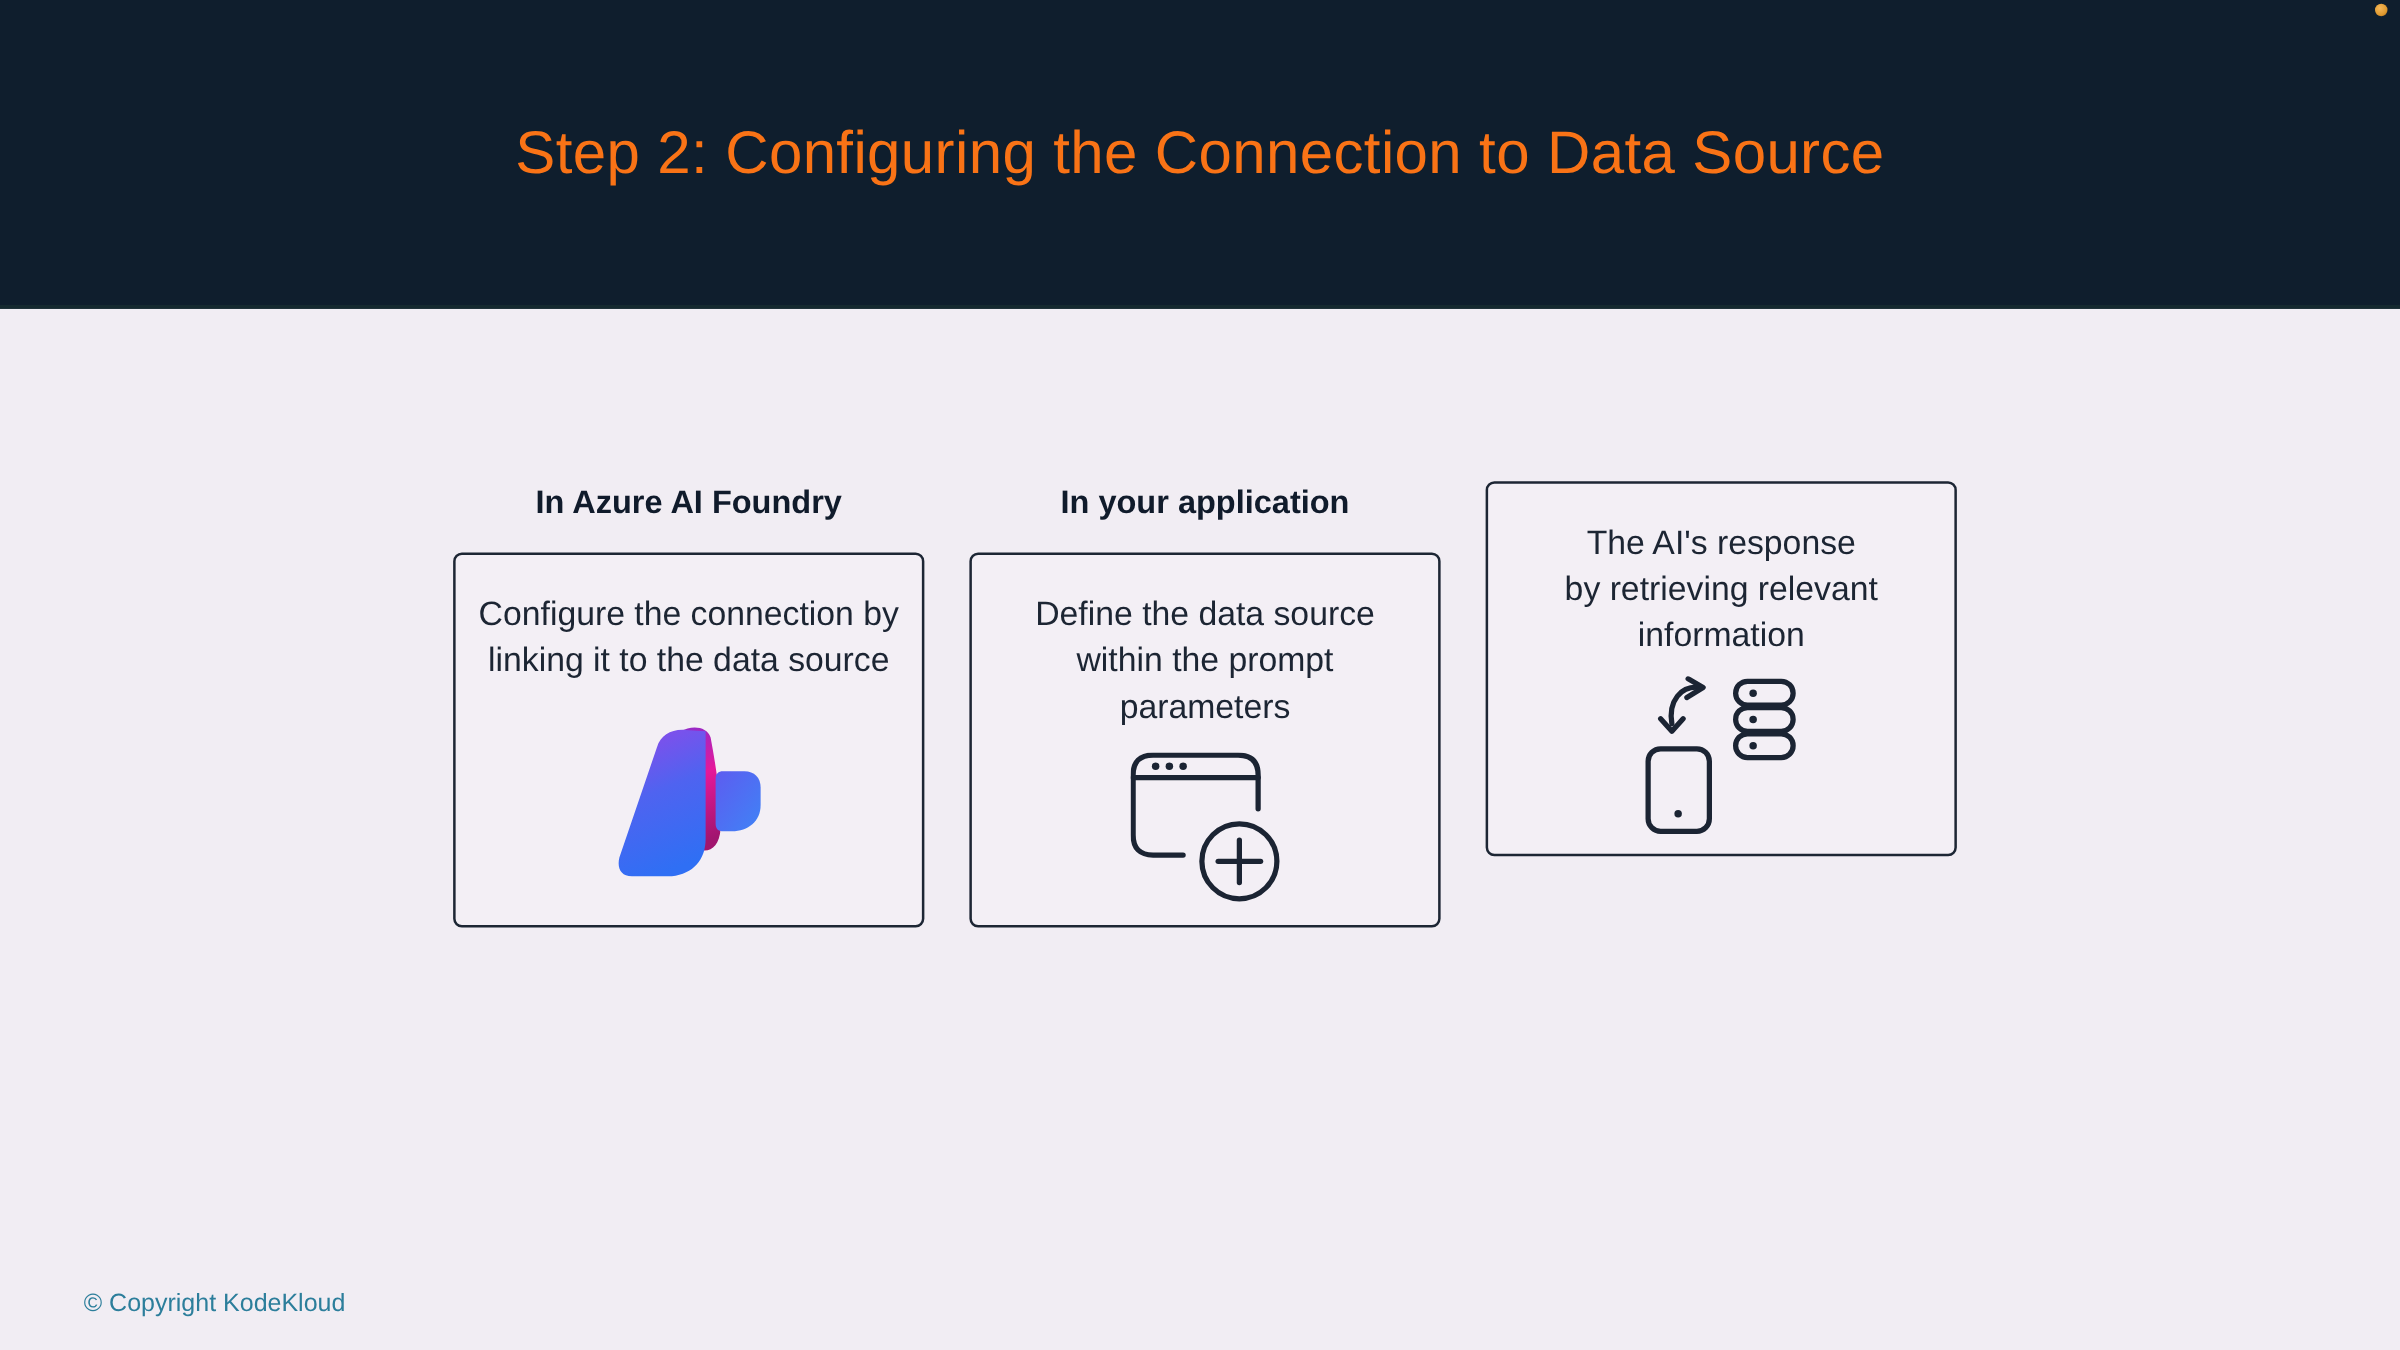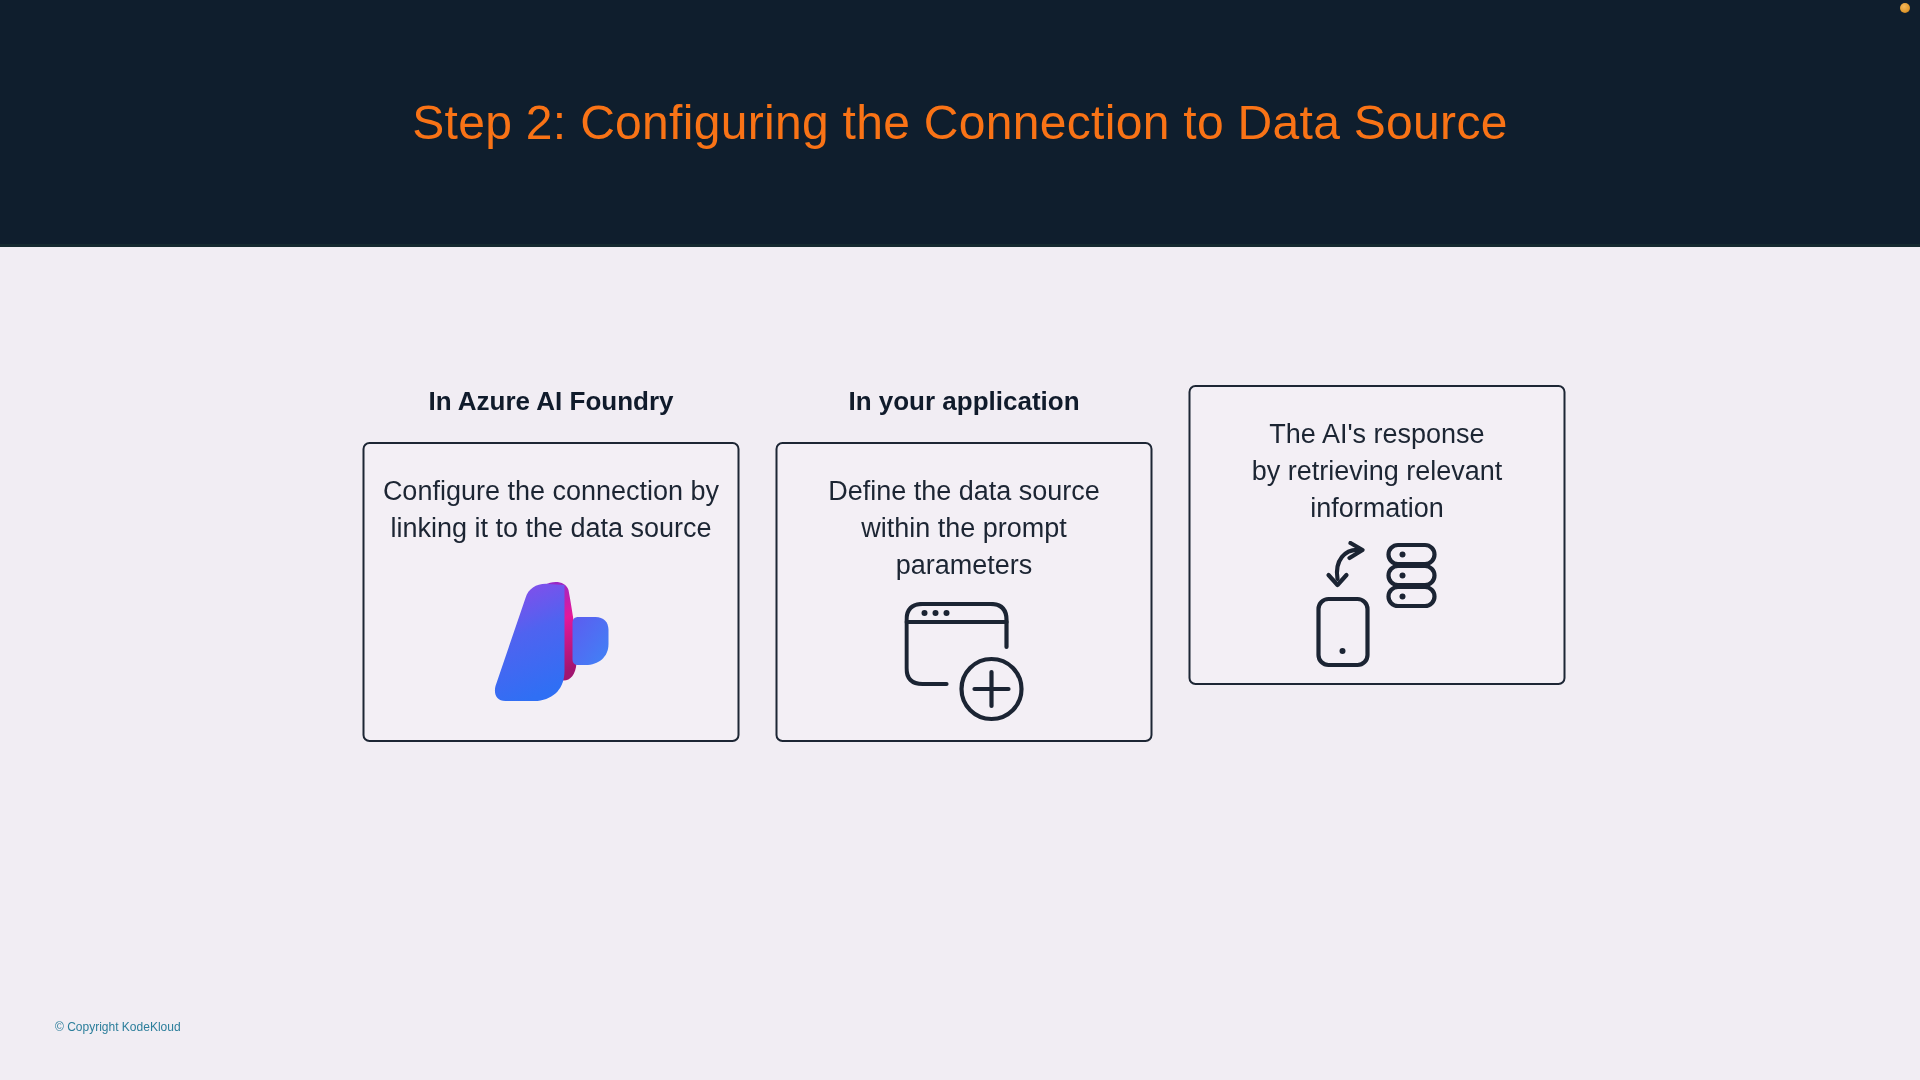--- a/index.html
+++ b/index.html
@@ -80,22 +80,22 @@
     flex: 1;
     width: 100%;
     display: flex;
     align-items: center;
     justify-content: center;
   }
   .copyright {
     position: absolute;
     left: 55px;
     top: 1020px;
-    margin: 0;
-    font-size: 12px;
+    margin: 12px;
+    font-size: 20px;
     color: #2c7e9b;
   }
   svg { display: block; }
 </style>
 </head>
 <body>
 
 <div class="slide">
 
   <header class="topbar">

